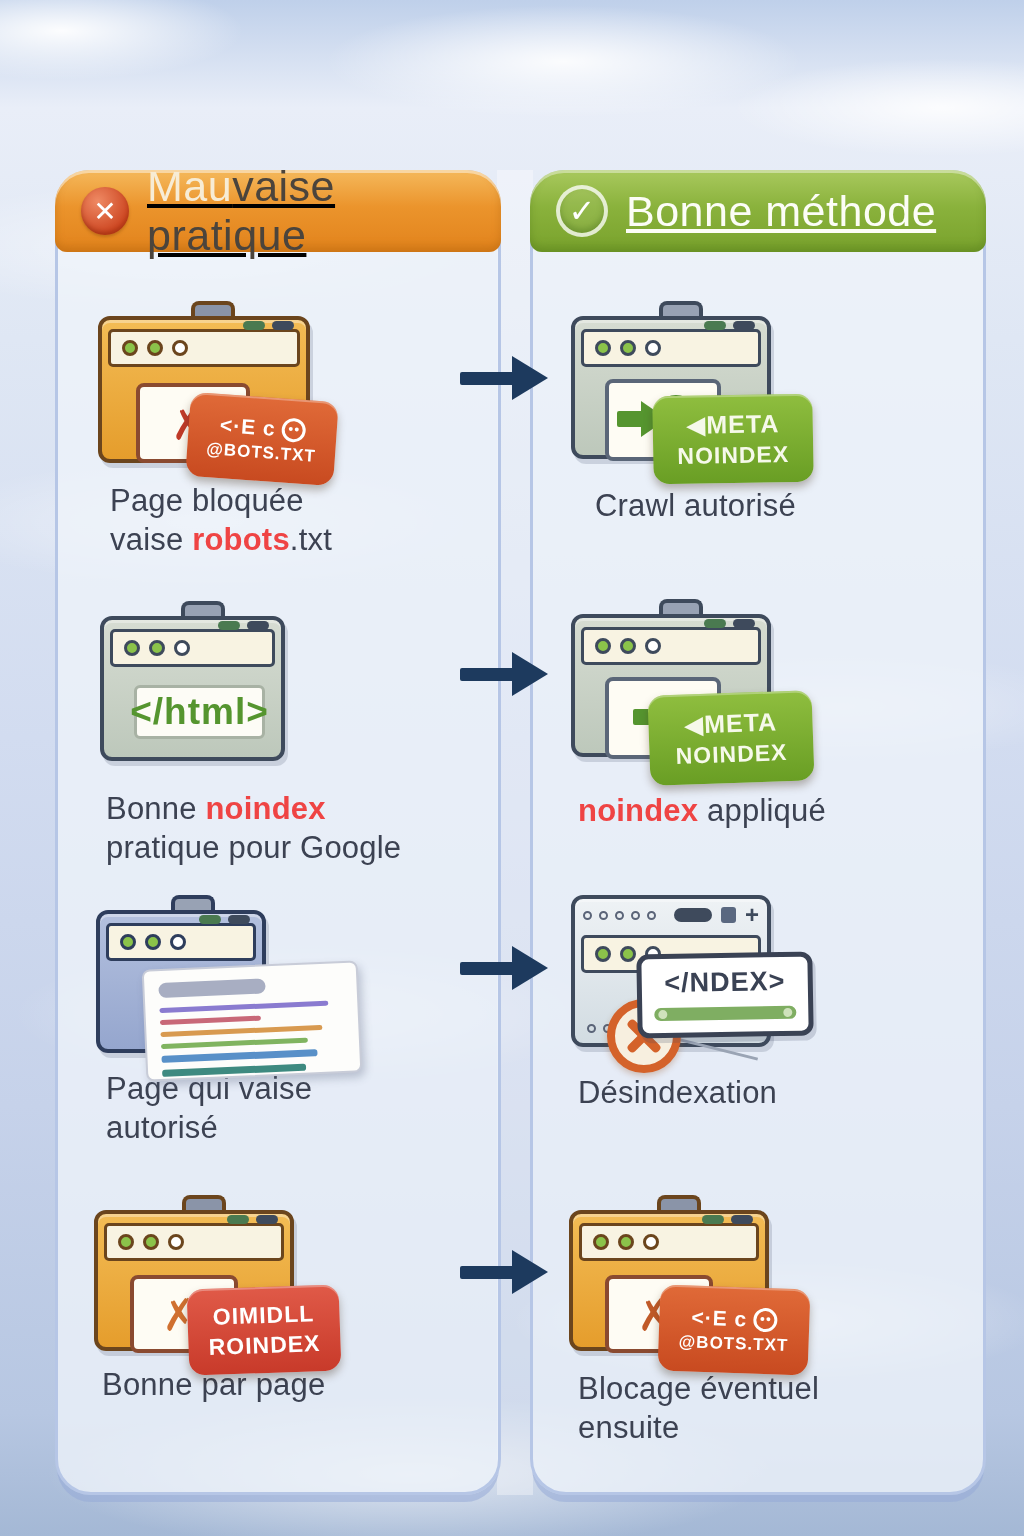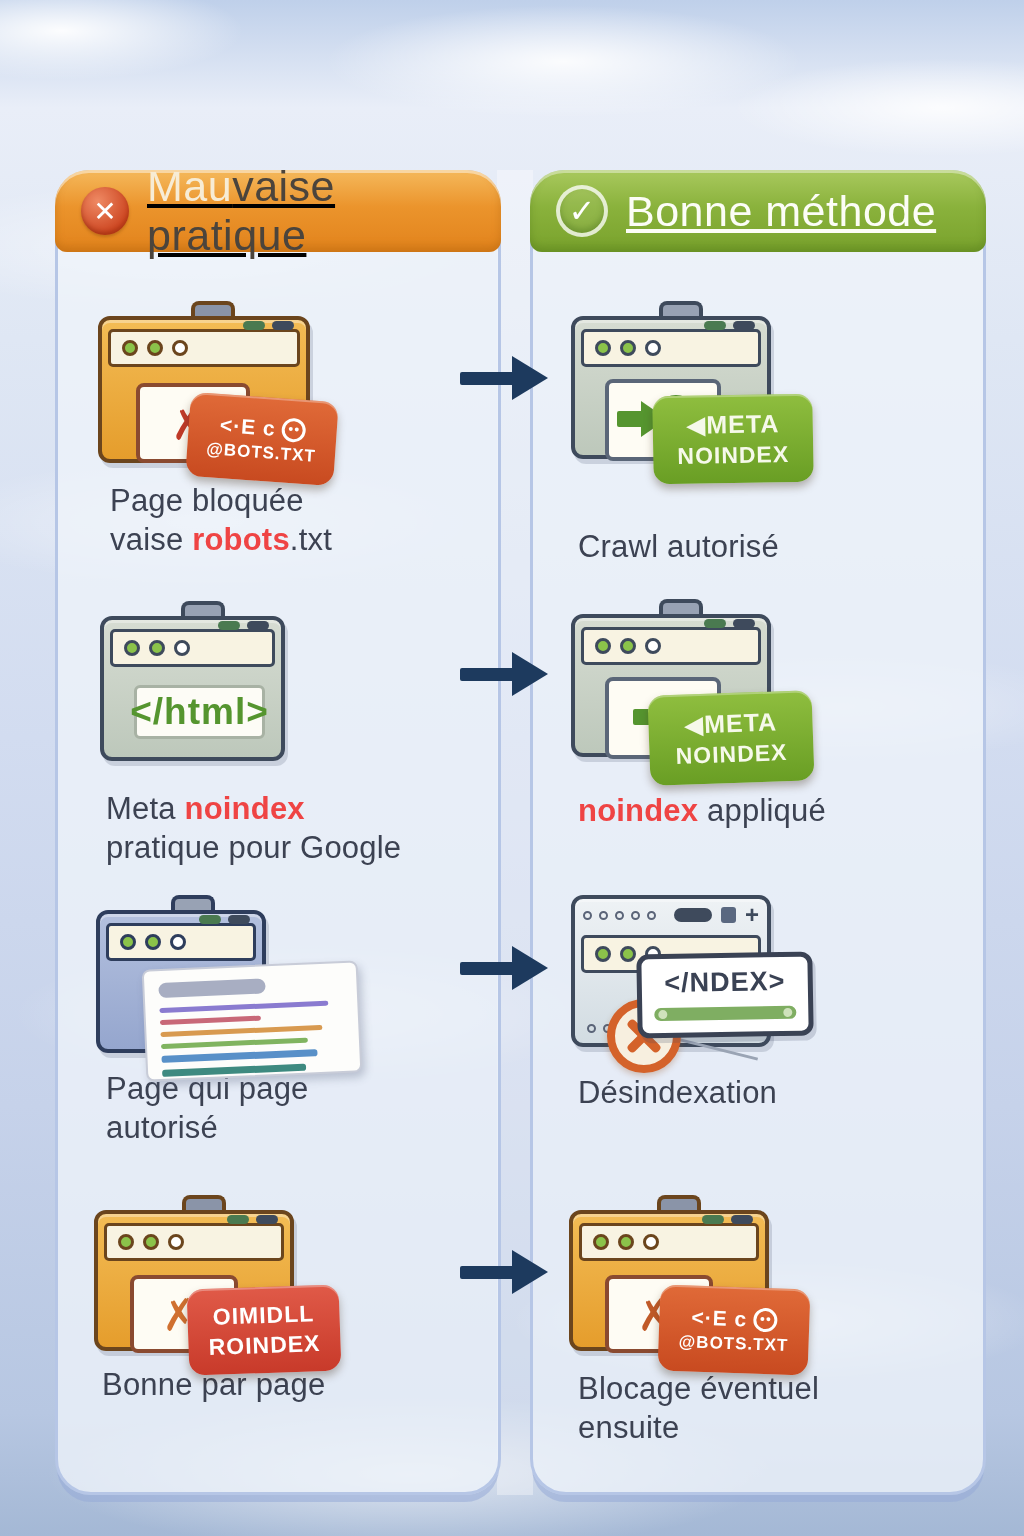--- a/index.html
+++ b/index.html
@@ -224,21 +224,21 @@
     <div class="ic-tb">
       <span class="dot g"></span>
       <span class="dot g"></span>
       <span class="dot w"></span>
     </div>
     <div class="code-panel">
       <span class="code-text">&lt;/html&gt;</span>
     </div>
   </div>
   <div class="cap" style="left:48px;top:616px;">
-    <span>Meta </span><b>noindex</b><br>
+    <span>Bonne </span><b>noindex</b><br>
     <span>pratique pour Google</span>
   </div>
 
   <div class="icon bluegray" style="left:38px;top:722px;width:170px;height:158px;">
     <div class="ic-tab"></div>
     <div class="ic-body"></div>
     <div class="ic-dash">
         <i></i>
         <i></i>
       </div>
@@ -251,21 +251,21 @@
       <div class="pill"></div>
       <div class="ln c1"></div>
       <div class="ln c2"></div>
       <div class="ln c3"></div>
       <div class="ln c4"></div>
       <div class="ln c5"></div>
       <div class="ln c6"></div>
     </div>
   </div>
   <div class="cap" style="left:48px;top:896px;">
-    <span>Page qui page</span><br>
+    <span>Page qui vaise</span><br>
     <span>autorisé</span>
   </div>
 
   <div class="icon orange" style="left:36px;top:1022px;width:200px;height:156px;">
     <div class="ic-tab" style="background:#8a94a8;"></div>
     <div class="ic-body"></div>
     <div class="ic-dash">
         <i></i>
         <i></i>
       </div>
@@ -310,21 +310,21 @@
           <span class="sh"></span>
           <span class="hd"></span>
         </span>
       <span class="emblem" style="left:44px;top:12px;">✕</span>
     </div>
     <div class="badge greenb" style="right:-42px;bottom:-24px;width:160px;height:88px;transform:rotate(-1deg);">
       <span class="b1">◀META</span>
       <span class="b2">NOINDEX</span>
     </div>
   </div>
-  <div class="cap" style="left:45px;top:313px;margin-top:41px;">
+  <div class="cap" style="left:62px;top:313px;">
     <span>Crawl autorisé</span>
   </div>
 
   <div class="icon graygreen" style="left:38px;top:426px;width:200px;height:158px;">
     <div class="ic-tab"></div>
     <div class="ic-body"></div>
     <div class="ic-dash">
         <i></i>
         <i></i>
       </div>

